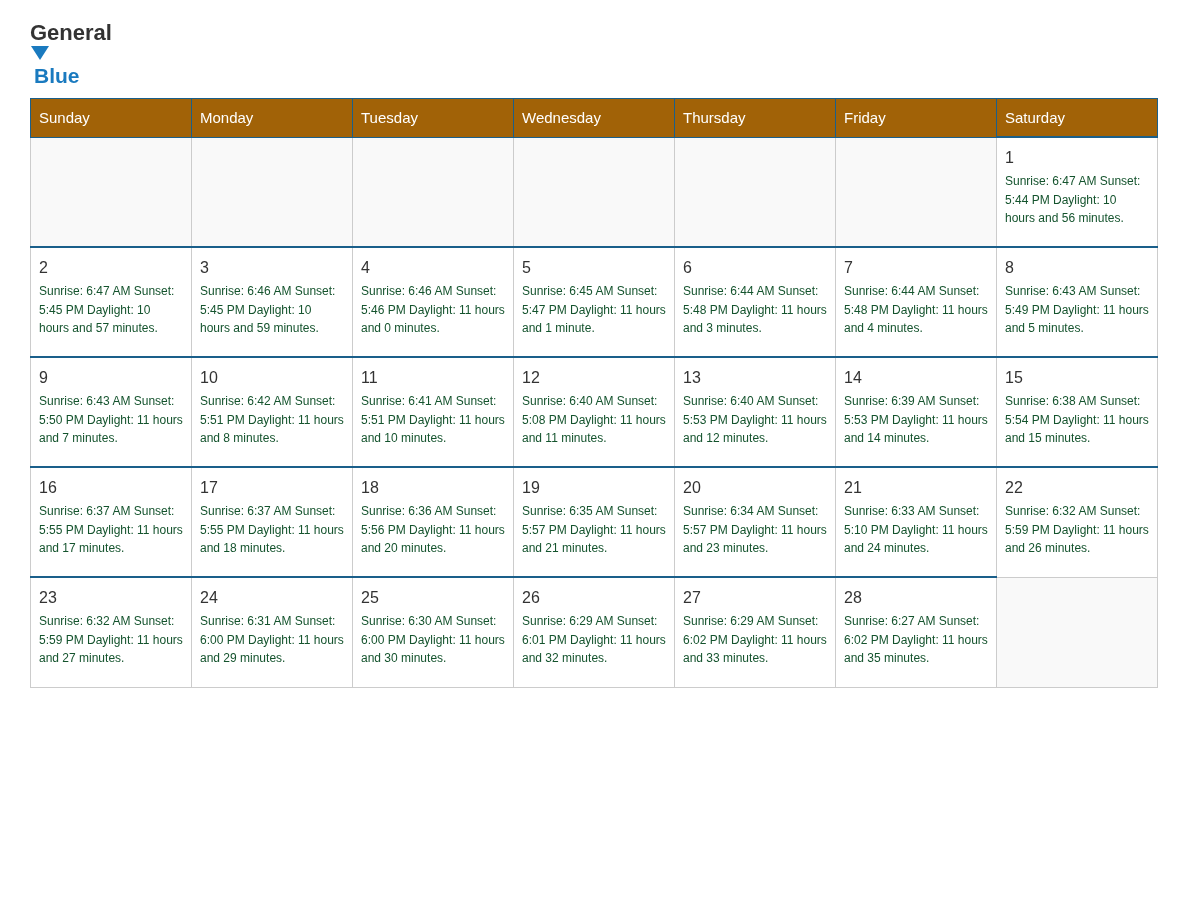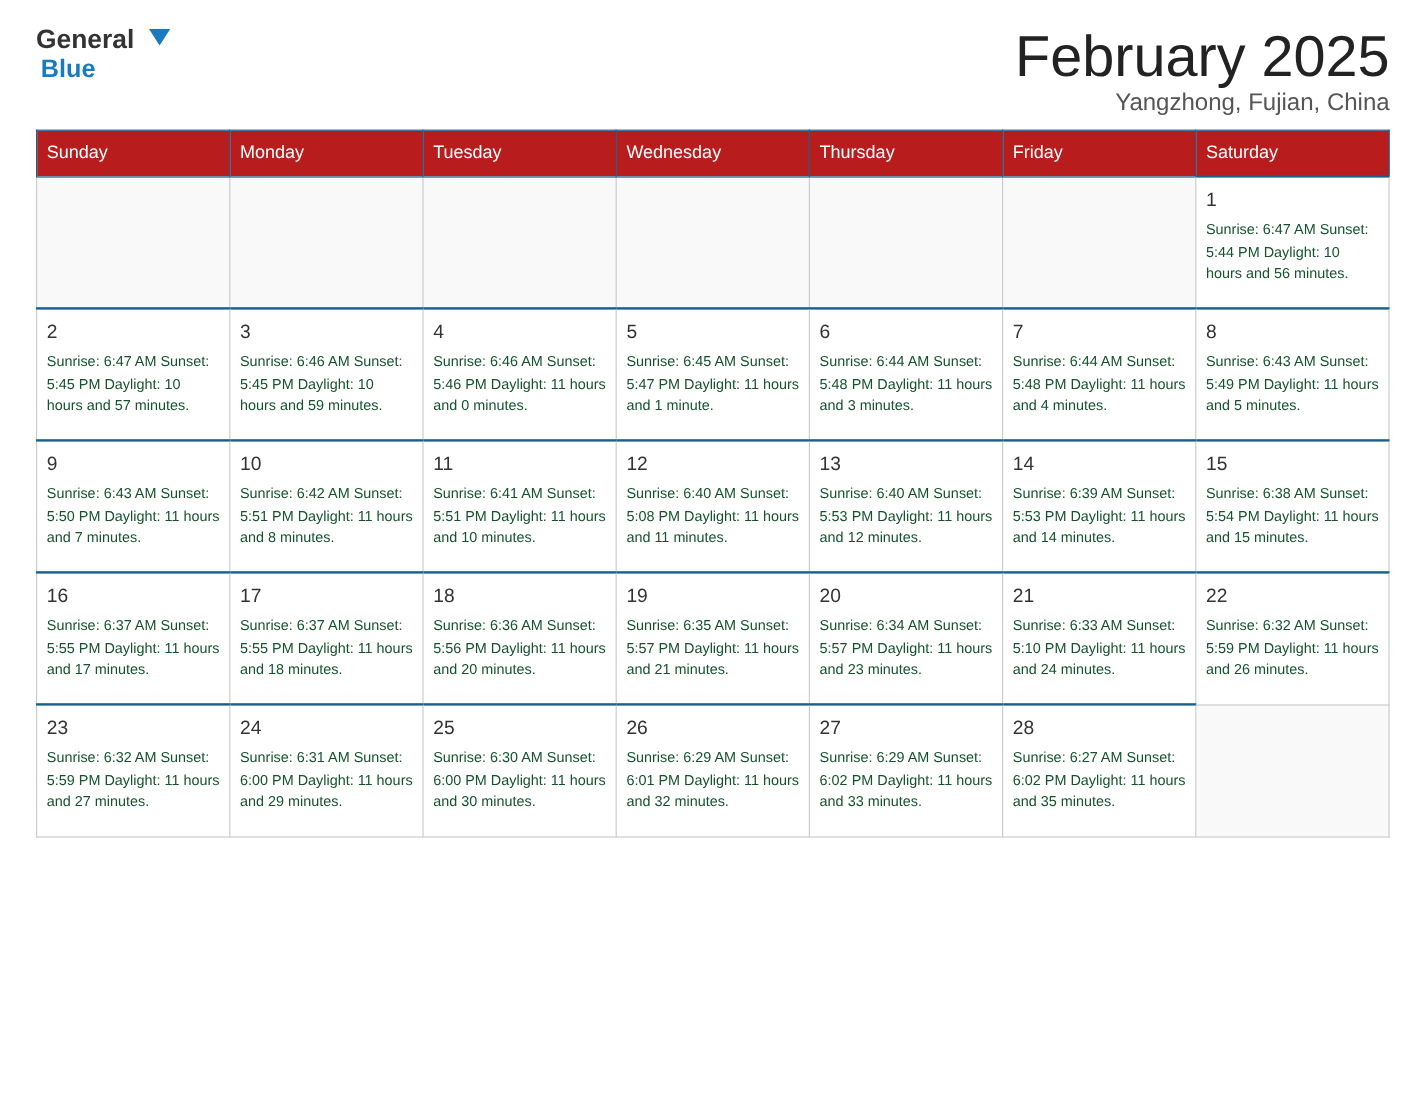--- a/index.html
+++ b/index.html
@@ -15,41 +15,42 @@
       align-items: flex-start;
       margin-bottom: 10px;
     }
     .logo {
       display: flex;
       flex-direction: column;
       align-items: flex-start;
     }
     .logo-line {
       display: flex;
-      align-items: center;
+      align-items: flex-start;
+      flex-direction: column;
     }
     .title-block {
       text-align: right;
     }
     .month-title {
       font-size: 48px;
       font-weight: normal;
       color: #222;
     }
     .location {
       font-size: 20px;
       color: #555;
     }
     table {
       width: 100%;
       border-collapse: collapse;
       table-layout: fixed;
     }
     thead th {
-      background-color: #b91c1c;
+      background-color: #a16207;
       color: #fff;
       padding: 10px 8px;
       font-size: 15px;
       font-weight: normal;
       text-align: left;
       border: 1px solid #1a5f8a;
     }
     tbody td {
       vertical-align: top;
       padding: 8px 8px;
@@ -84,24 +85,20 @@
       <span style="display:inline-block;vertical-align:middle;margin-left:1px;">
         <svg width="18" height="14" viewBox="0 0 18 14">
           <polygon points="0,0 18,0 9,14" fill="#1a7abf"></polygon>
         </svg>
       </span>
     </div>
     <div>
       <span style="font-size:21px;font-weight:bold;color:#1a7abf;margin-left:4px;">Blue</span>
     </div>
   </div>
-  <div class="title-block">
-    <div class="month-title">February 2025</div>
-    <div class="location">Yangzhong, Fujian, China</div>
-  </div>
 </div>
 
 <table>
   <thead>
     <tr id="header-row">
         <th>Sunday</th>
         <th>Monday</th>
         <th>Tuesday</th>
         <th>Wednesday</th>
         <th>Thursday</th>

